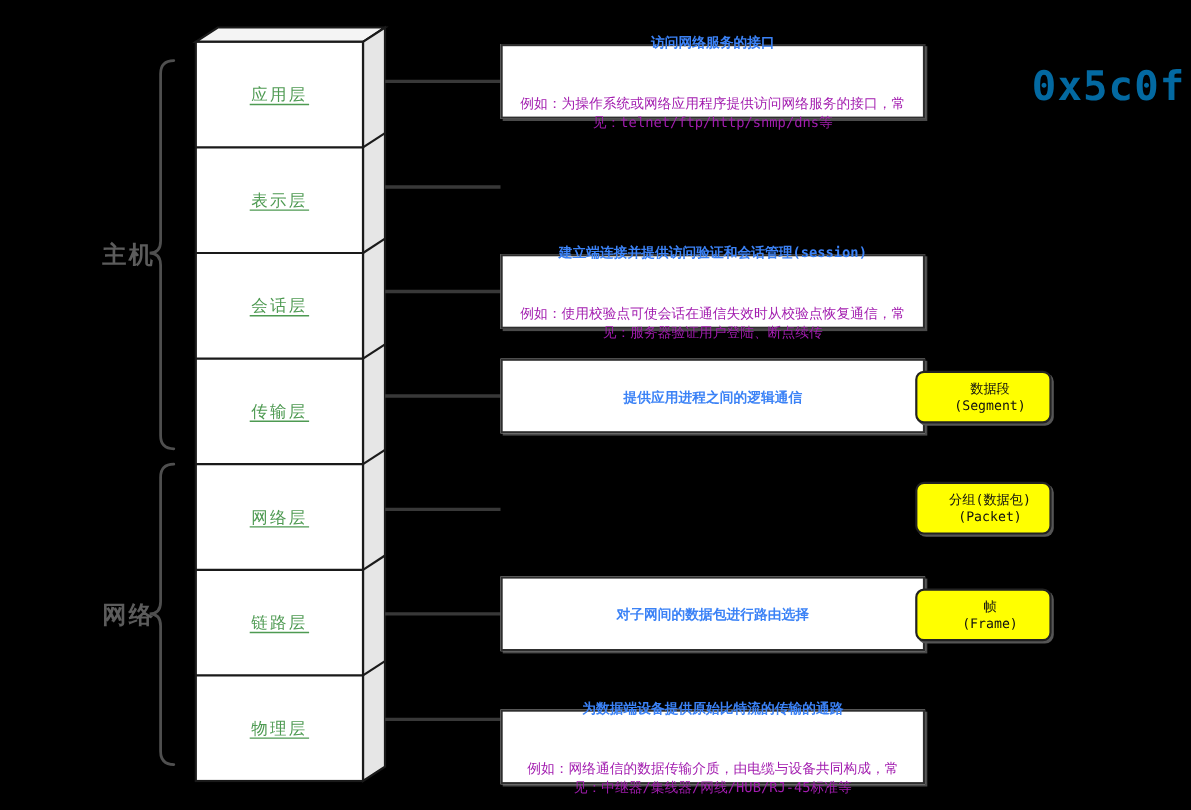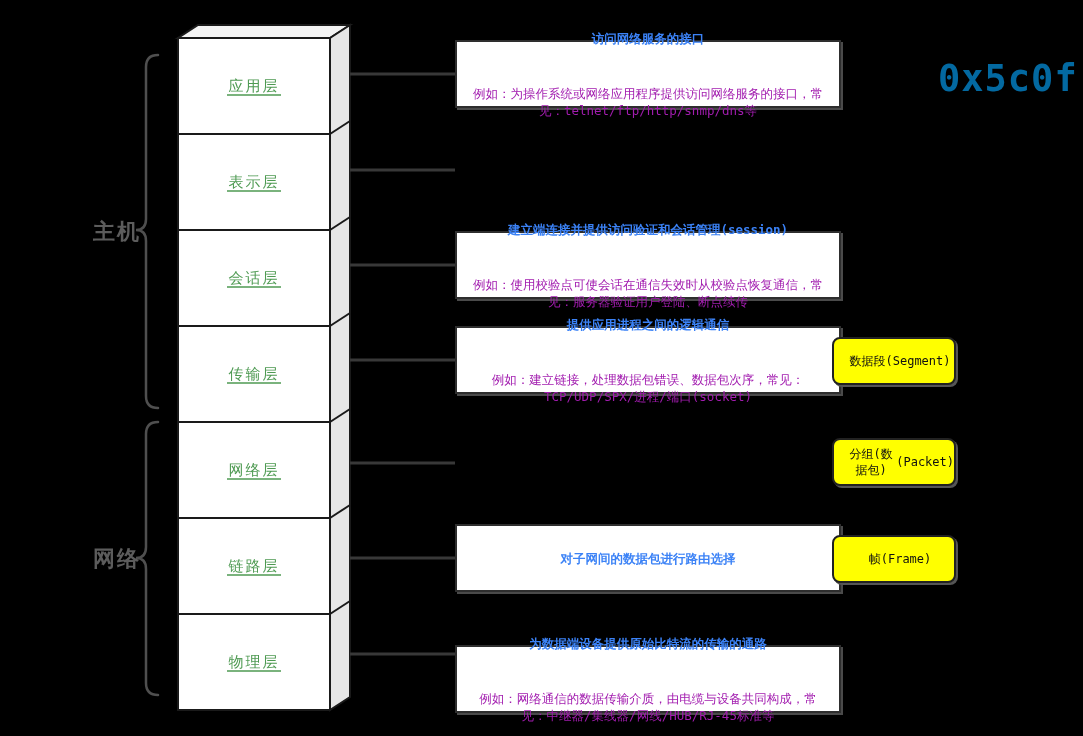--- a/index.html
+++ b/index.html
@@ -41,21 +41,21 @@
 
   
   .unit-box{
     position:absolute;
     left:832px;width:124px;height:48px;
     background:#ffff00;
     border:2px solid #222222;
     border-radius:8px;
     box-shadow:2px 2px 0 #555555;
     box-sizing:border-box;
-    display:flex;flex-direction:row;align-items:center;justify-content:center;
+    display:flex;flex-direction:column;align-items:center;justify-content:center;
     color:#111111;
     font-size:12px;
     line-height:16px;
     text-align:center;
     padding-left:12px;
   }
 
   
   .logo{
     position:absolute;
@@ -153,21 +153,20 @@
   <div class="desc-box" style="top:40px">
     <div class="desc-title">访问网络服务的接口</div>
     <div class="desc-body">例如：为操作系统或网络应用程序提供访问网络服务的接口，常见：telnet/ftp/http/snmp/dns等</div>
   </div>
   <div class="desc-box" style="top:231px">
     <div class="desc-title">建立端连接并提供访问验证和会话管理(session)</div>
     <div class="desc-body">例如：使用校验点可使会话在通信失效时从校验点恢复通信，常见：服务器验证用户登陆、断点续传</div>
   </div>
   <div class="desc-box" style="top:326px">
     <div class="desc-title">提供应用进程之间的逻辑通信</div>
-    <div class="desc-body">例如：建立链接，处理数据包错误、数据包次序，常见：TCP/UDP/SPX/进程/端口(socket)</div>
   </div>
   <div class="desc-box" style="top:524px">
     <div class="desc-title">对子网间的数据包进行路由选择</div>
   </div>
   <div class="desc-box" style="top:645px">
     <div class="desc-title">为数据端设备提供原始比特流的传输的通路</div>
     <div class="desc-body">例如：网络通信的数据传输介质，由电缆与设备共同构成，常见：中继器/集线器/网线/HUB/RJ-45标准等</div>
   </div>
 
   <div class="unit-box" style="top:337px">

